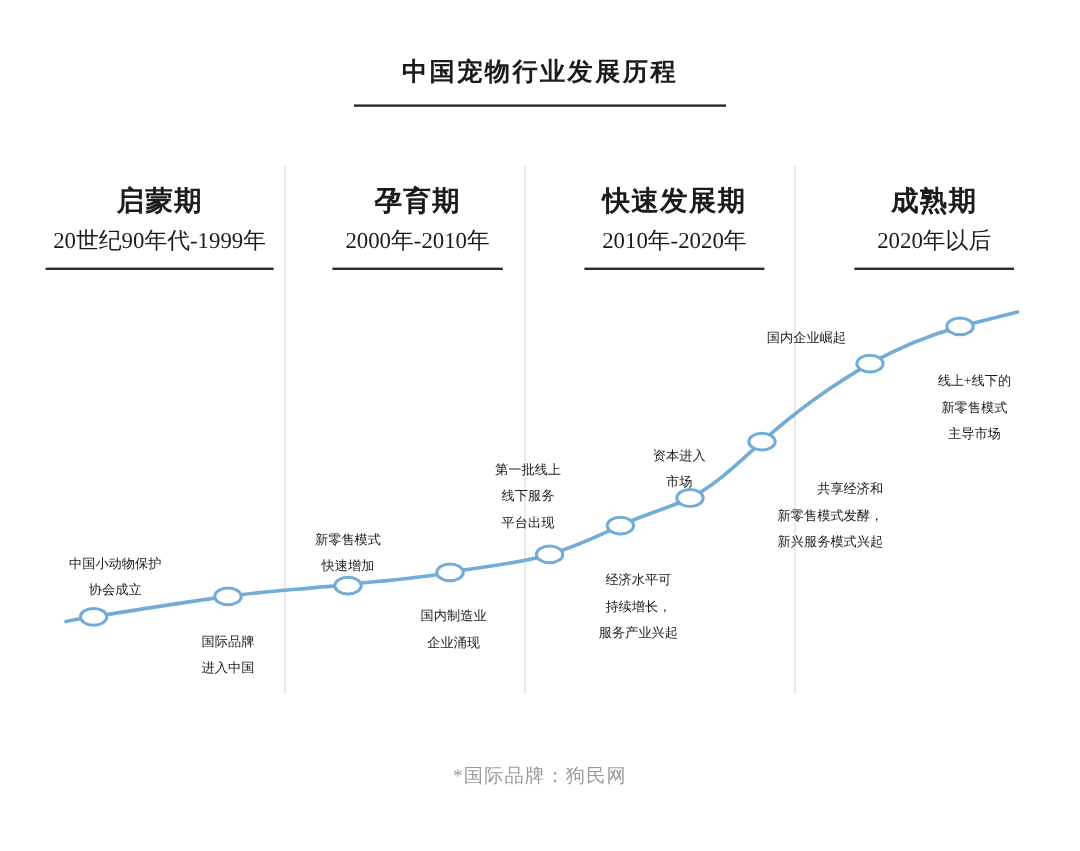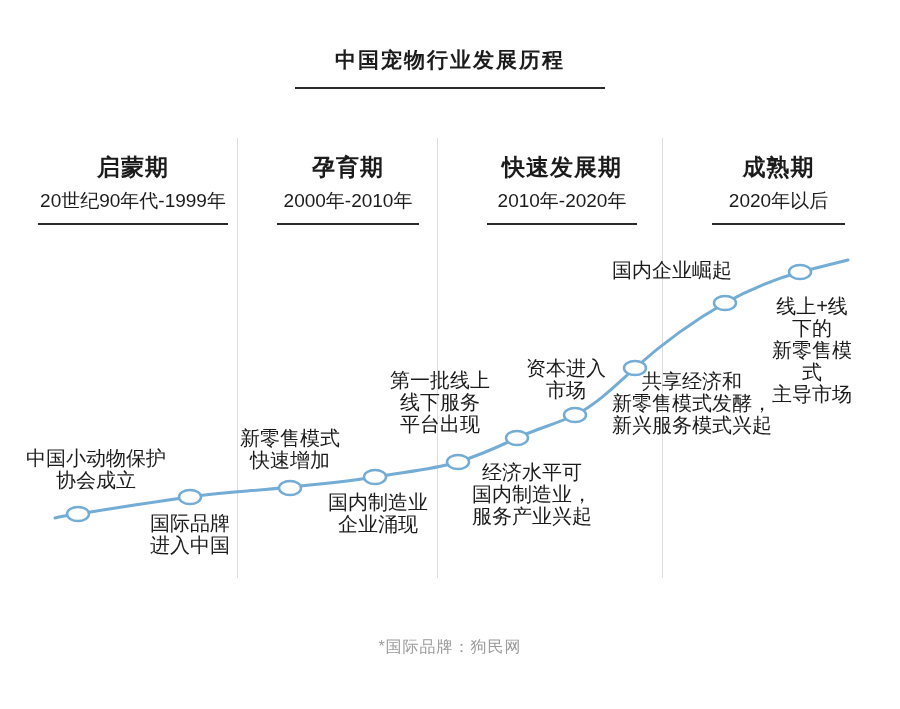--- a/index.html
+++ b/index.html
@@ -7,21 +7,21 @@
     --curve:#73ACD4;
     --marker-fill:#FFFFFF;
     --divider:#DDDDDD;
     --heading:#1B1B1B;
     --underline:#2B2B2B;
     --source-text:#9B9B9B;
   }
   html,body { background:#FFFFFF; }
   .canvas {
     position:relative; width:900px; height:709px; background:#FFFFFF;
-    font-family:Liberation Sans, sans-serif;
+    font-family:Liberation Serif, serif;
     color:var(--heading); overflow:hidden;
   }
   .title-wrap { position:absolute; top:46px; left:0; width:100%; text-align:center; }
   .title {
     display:inline-block; font-size:21px; font-weight:bold; letter-spacing:2px;
     padding:0 40px 13px; border-bottom:2px solid var(--underline);
   }
   .divider { position:absolute; top:138px; height:440px; width:1px; background:var(--divider); }
   .d1 { left:237px; } .d2 { left:437px; } .d3 { left:662px; }
   .phase {
@@ -32,30 +32,30 @@
   .p2 { left:277px; width:142px; }
   .p3 { left:487px; width:150px; }
   .p4 { left:712px; width:133px; }
   .phase-name  { font-size:23px; font-weight:bold; letter-spacing:1px; margin-bottom:5px; white-space:nowrap; }
   .phase-range { font-size:19px; white-space:nowrap; }
   .curve-svg { position:absolute; left:0; top:0; }
   .growth-path { fill:none; stroke:var(--curve); stroke-width:3; stroke-linecap:round; }
   .marker { fill:var(--marker-fill); stroke:var(--curve); stroke-width:2.5; }
   .ms {
     position:absolute; transform:translateX(-50%); text-align:center;
-    font-size:20px; line-height:22px; white-space:pre-line;
+    font-size:11px; line-height:22px; white-space:pre-line;margin-top:12px;
   }
   .m1  { left:96px;  top:447px; }
   .m2  { left:190px; top:512px; }
   .m3  { left:290px; top:427px; }
   .m4  { left:378px; top:491px; }
   .m5  { left:440px; top:369px; }
   .m6  { left:532px; top:461px; }
   .m7  { left:566px; top:357px; }
-  .m8  { left:692px; top:370px; }
+  .m8  { left:692px; top:385px;text-align:right; }
   .m9  { left:672px; top:259px; }
   .m10 { left:812px; top:295px; }
   .source {
     position:absolute; top:637px; left:0; width:100%; text-align:center;
     font-size:16px; letter-spacing:1px; color:var(--source-text);
   }
 </style>
 </head>
 <body>
 
@@ -116,21 +116,21 @@
   <div class="ms m2">国际品牌
 进入中国</div>
   <div class="ms m3">新零售模式
 快速增加</div>
   <div class="ms m4">国内制造业
 企业涌现</div>
   <div class="ms m5">第一批线上
 线下服务
 平台出现</div>
   <div class="ms m6">经济水平可
-国内制造业，
+持续增长，
 服务产业兴起</div>
   <div class="ms m7">资本进入
 市场</div>
   <div class="ms m8">共享经济和
 新零售模式发酵，
 新兴服务模式兴起</div>
   <div class="ms m9">国内企业崛起</div>
   <div class="ms m10">线上+线下的
 新零售模式
 主导市场</div>

